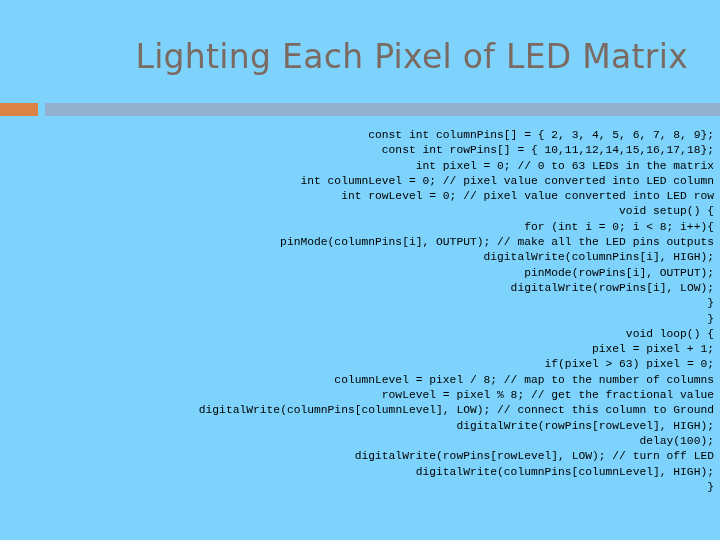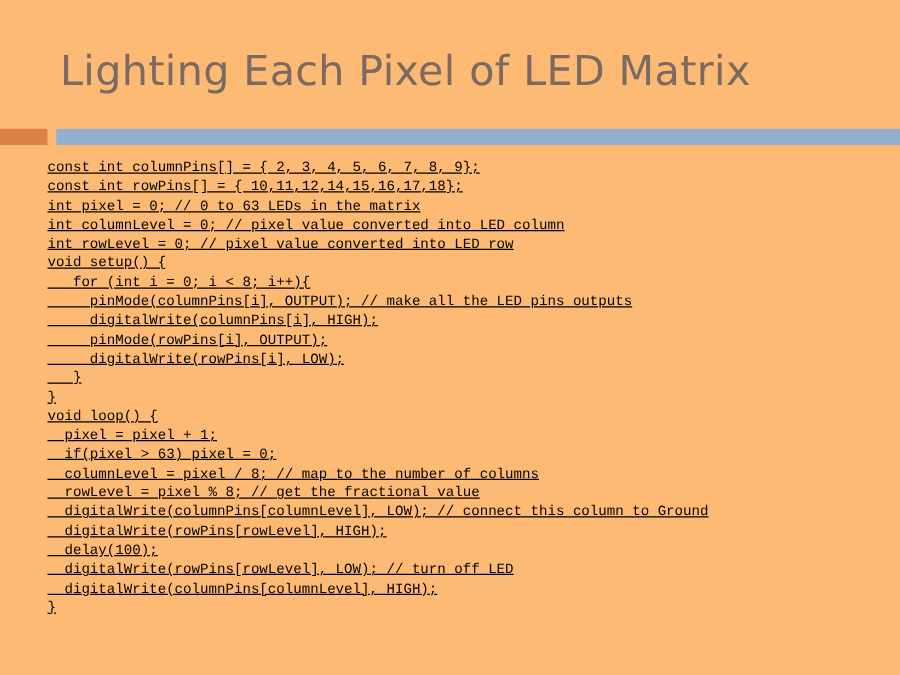--- a/index.html
+++ b/index.html
@@ -58,40 +58,39 @@
     left: 45px;
     top: 0;
     width: 675px;
     height: 13px;
     background: #93b0ce;
   }
 
   
   .code-block {
     position: absolute;
-    left: 38px;
+    left: 54px;
     top: 128px;
     width: 660px;
     font-family: "Liberation Mono", "DejaVu Sans Mono", monospace;
     font-size: 11.3px;
     line-height: 15.3px;
     color: #000000;
     white-space: pre;
     letter-spacing: 0px;
-    text-decoration: underline;
   }
   .code-line {
     white-space: pre;
     height: 15.3px;
   }
 </style>
 </head>
 <body>
 
-<div class="slide" style="background: #fdba74;">
+<div class="slide" style="background: #7dd3fc; text-align: right;">
 
   <div class="slide-title" style="color: rgb(123, 106, 97);">Lighting Each Pixel of LED Matrix</div>
 
   <div class="divider">
     <div class="divider-accent" style="background: rgb(221, 130, 71);"></div>
     <div class="divider-bar" style="background: rgb(147, 176, 206);"></div>
   </div>
 
   <div class="code-block" style="color: rgb(0, 0, 0);"><div class="code-line">const int columnPins[] = { 2, 3, 4, 5, 6, 7, 8, 9};</div><div class="code-line">const int rowPins[] = { 10,11,12,14,15,16,17,18};</div><div class="code-line">int pixel = 0; // 0 to 63 LEDs in the matrix</div><div class="code-line">int columnLevel = 0; // pixel value converted into LED column</div><div class="code-line">int rowLevel = 0; // pixel value converted into LED row</div><div class="code-line">void setup() {</div><div class="code-line">   for (int i = 0; i &lt; 8; i++){</div><div class="code-line">     pinMode(columnPins[i], OUTPUT); // make all the LED pins outputs</div><div class="code-line">     digitalWrite(columnPins[i], HIGH);</div><div class="code-line">     pinMode(rowPins[i], OUTPUT);</div><div class="code-line">     digitalWrite(rowPins[i], LOW);</div><div class="code-line">   }</div><div class="code-line">}</div><div class="code-line">void loop() {</div><div class="code-line">  pixel = pixel + 1;</div><div class="code-line">  if(pixel &gt; 63) pixel = 0;</div><div class="code-line">  columnLevel = pixel / 8; // map to the number of columns</div><div class="code-line">  rowLevel = pixel % 8; // get the fractional value</div><div class="code-line">  digitalWrite(columnPins[columnLevel], LOW); // connect this column to Ground</div><div class="code-line">  digitalWrite(rowPins[rowLevel], HIGH);</div><div class="code-line">  delay(100);</div><div class="code-line">  digitalWrite(rowPins[rowLevel], LOW); // turn off LED</div><div class="code-line">  digitalWrite(columnPins[columnLevel], HIGH);</div><div class="code-line">}</div></div>
 

